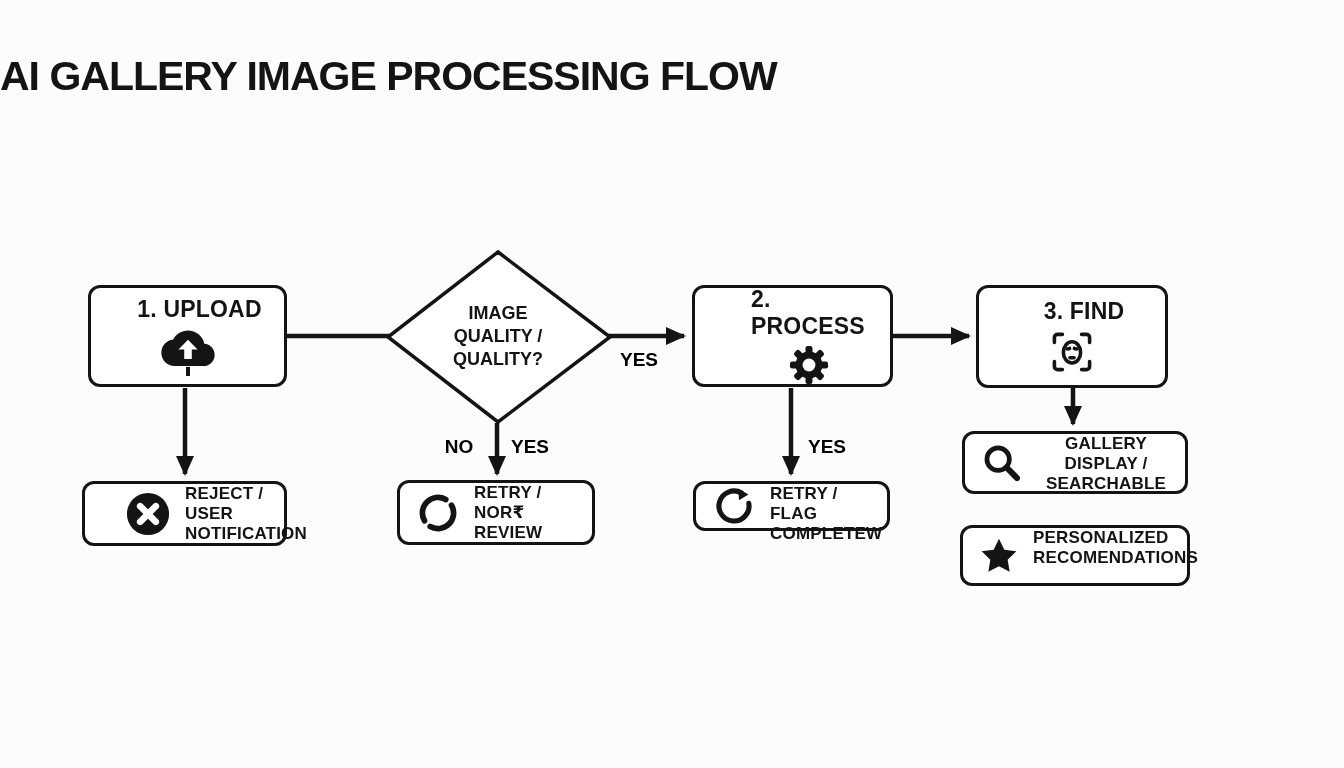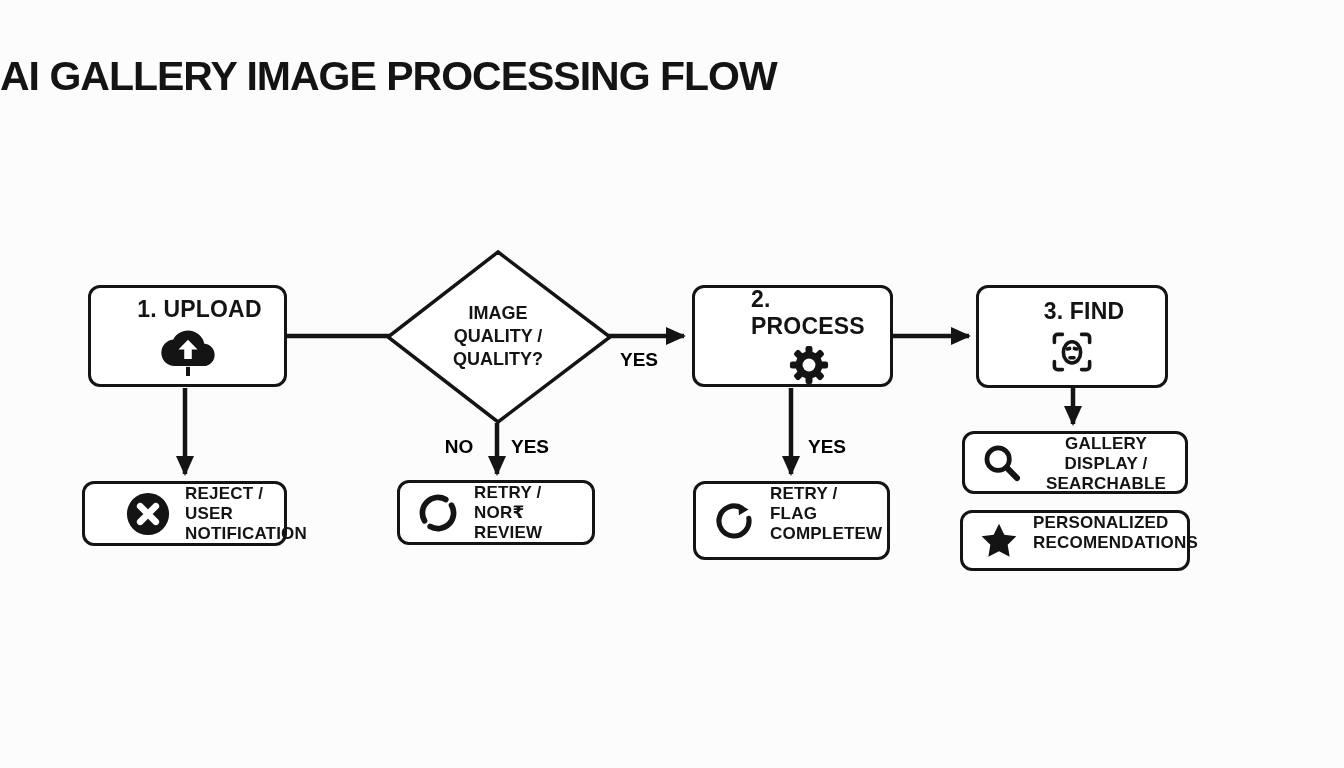--- a/index.html
+++ b/index.html
@@ -130,21 +130,21 @@
         <path d="M19.36 7.75A8.5 8.5 0 0 1 7.75 19.36"></path>
         <path d="M4.64 16.25A8.5 8.5 0 0 1 16.25 4.64"></path>
       </svg>
     </span>
     <div class="action-label">
       <div>RETRY /</div>
       <div>NOR₹ REVIEW</div>
     </div>
   </div>
 
-  <div class="node action" style="left:693px;top:481px;width:197px;height:79px;">
+  <div class="node action" style="left:693px;top:481px;width:197px;height:50px;">
     <span class="icon">
       <svg viewBox="0 0 24 24" width="44" height="44">
         <path d="M20.07 10.58A8.2 8.2 0 1 1 16.1 4.9" fill="none" stroke="#141414" stroke-width="2.8" stroke-linecap="round"></path>
         <path d="M19.9 5.7L14.4 2.6l.3 6.3z" fill="#141414"></path>
       </svg>
     </span>
     <div class="action-label">
       <div>RETRY / FLAG</div>
       <div>COMPLETEW</div>
     </div>
@@ -156,21 +156,21 @@
         <circle cx="9.8" cy="9.8" r="6.4" stroke-width="2.7"></circle>
         <path d="M14.7 14.7L20.6 20.6" stroke-width="3.4"></path>
       </svg>
     </span>
     <div class="action-label center">
       <div>GALLERY DISPLAY /</div>
       <div>SEARCHABLE</div>
     </div>
   </div>
 
-  <div class="node action" style="left:960px;top:510px;width:230px;height:61px;">
+  <div class="node action" style="left:960px;top:525px;width:230px;height:61px;">
     <span class="icon">
       <svg viewBox="0 0 24 24" width="40" height="40" fill="#141414">
         <path d="M12 1.6l3.2 6.6 7.2 1-5.2 5.1 1.2 7.2L12 18.1l-6.4 3.4 1.2-7.2L1.6 9.2l7.2-1z"></path>
       </svg>
     </span>
     <div class="action-label">
       <div>PERSONALIZED</div>
       <div>RECOMENDATIONS</div>
     </div>
   </div>

